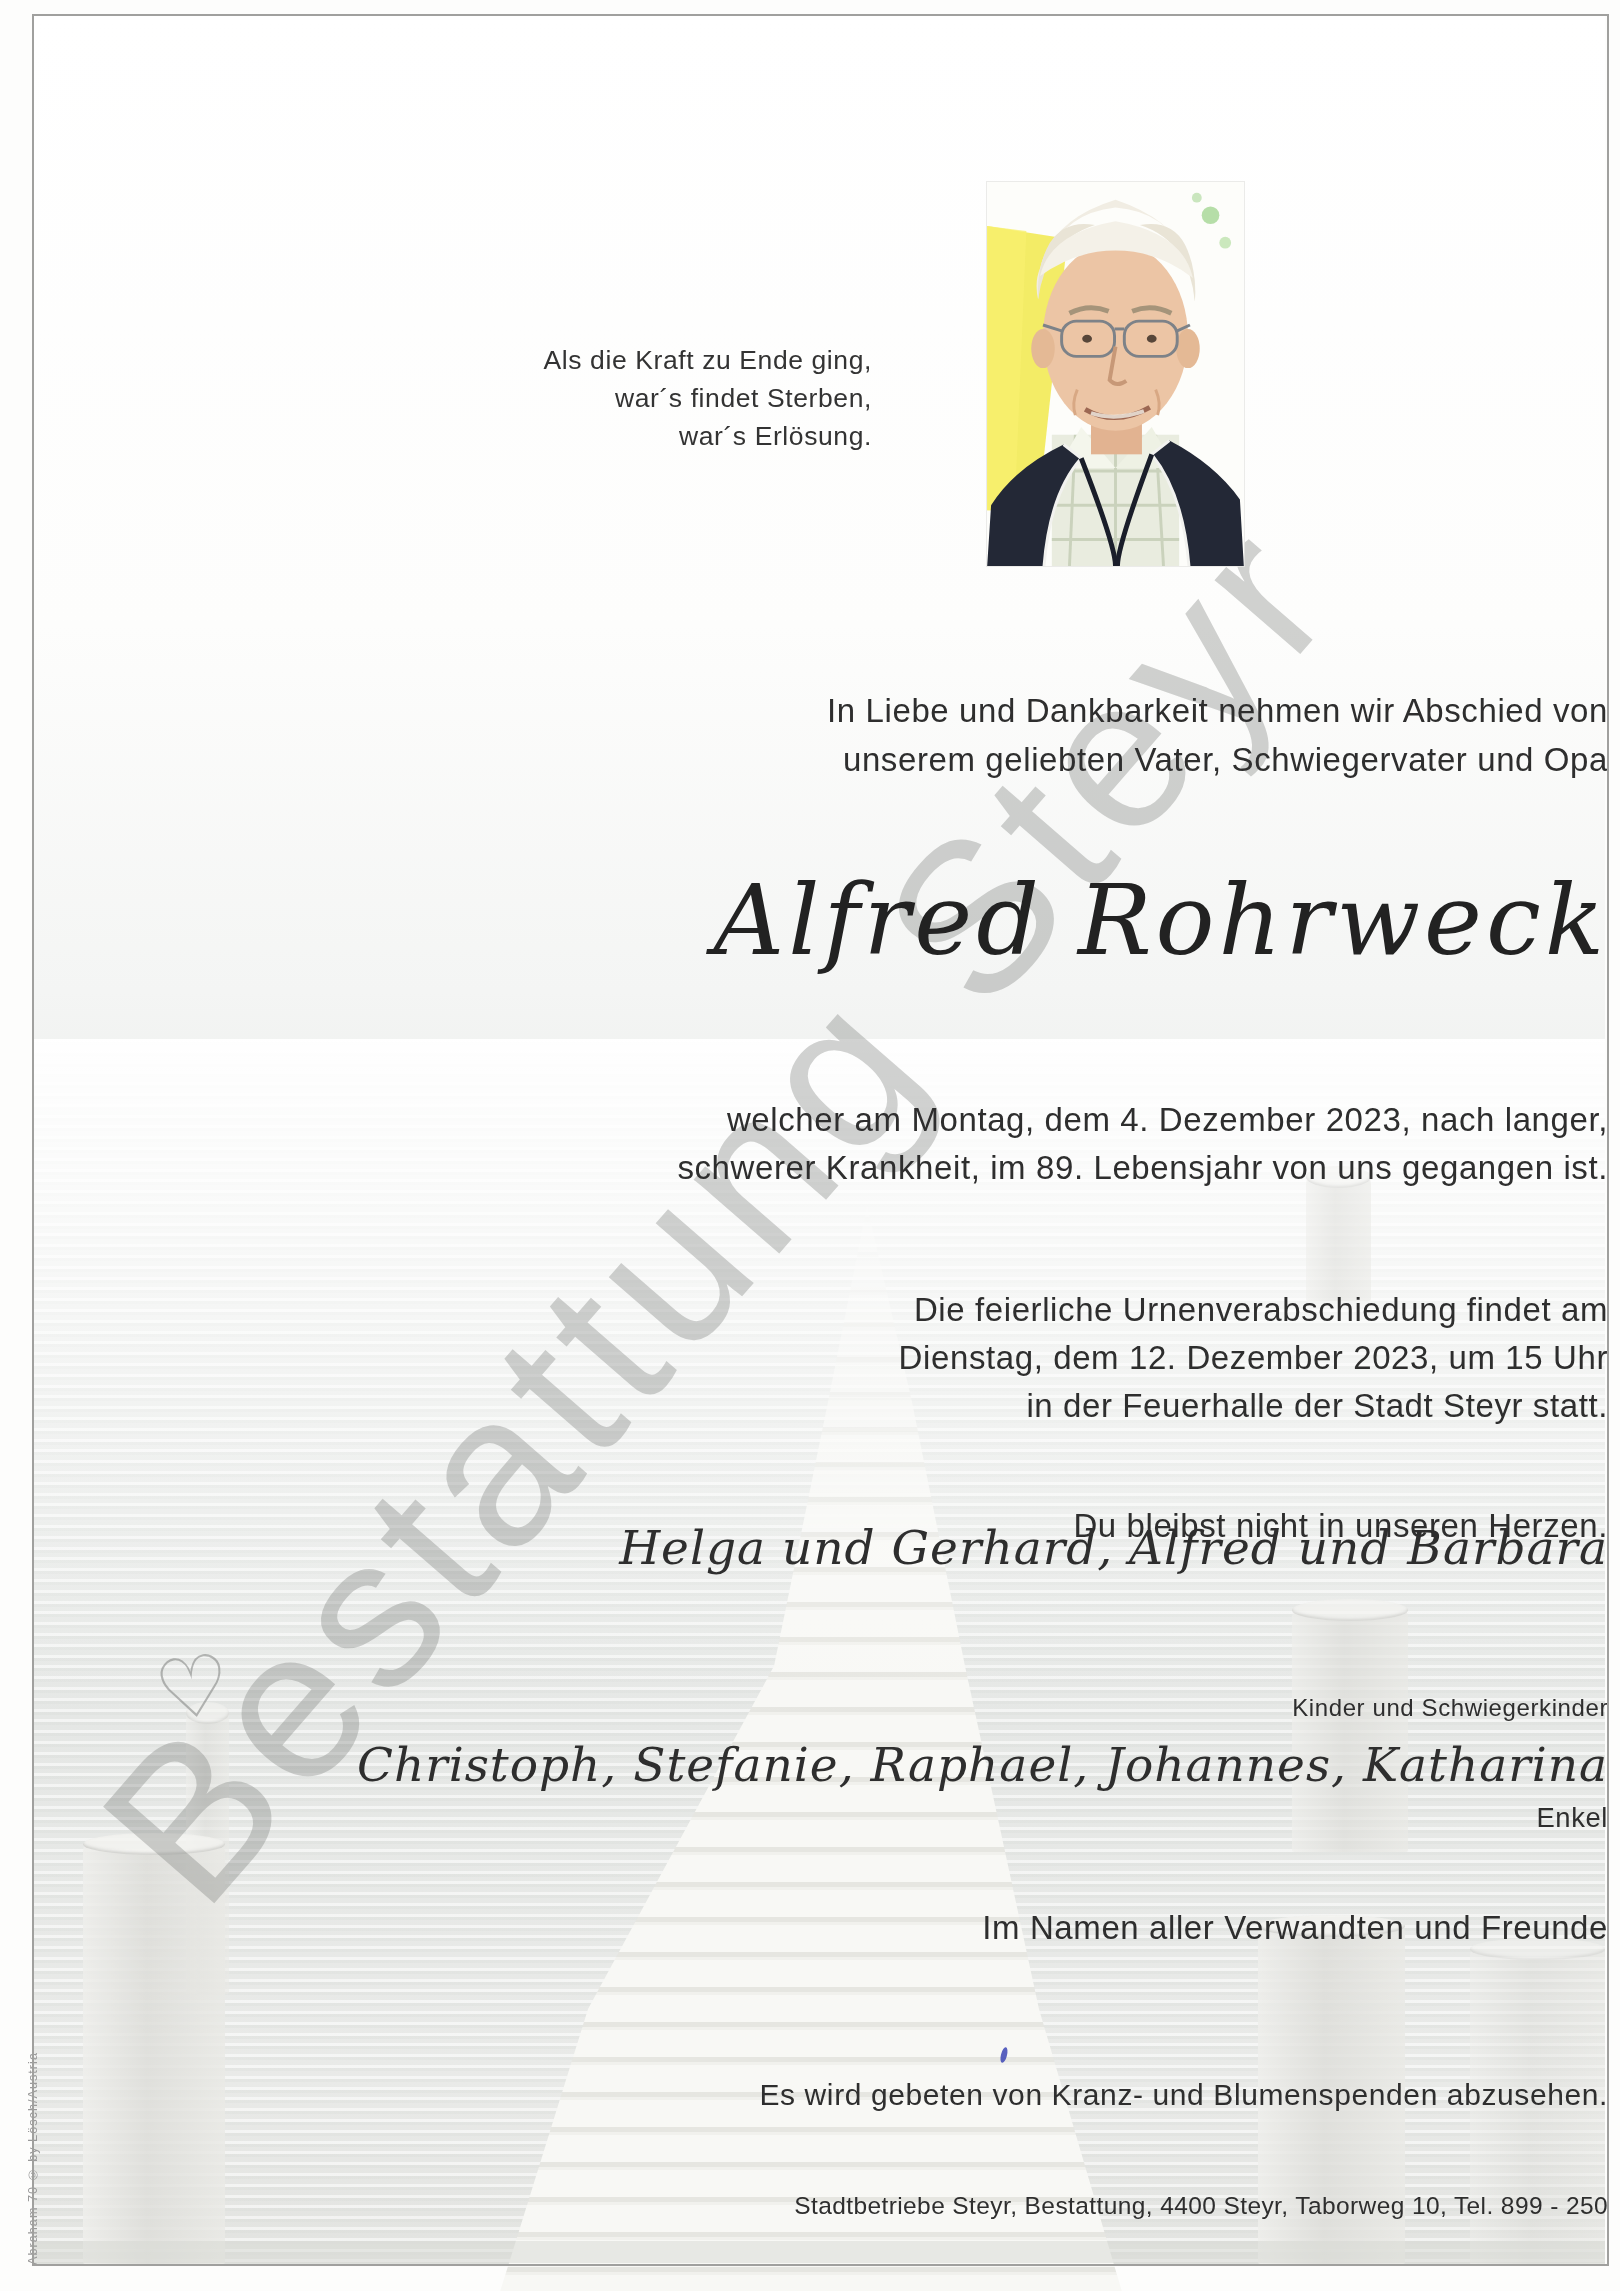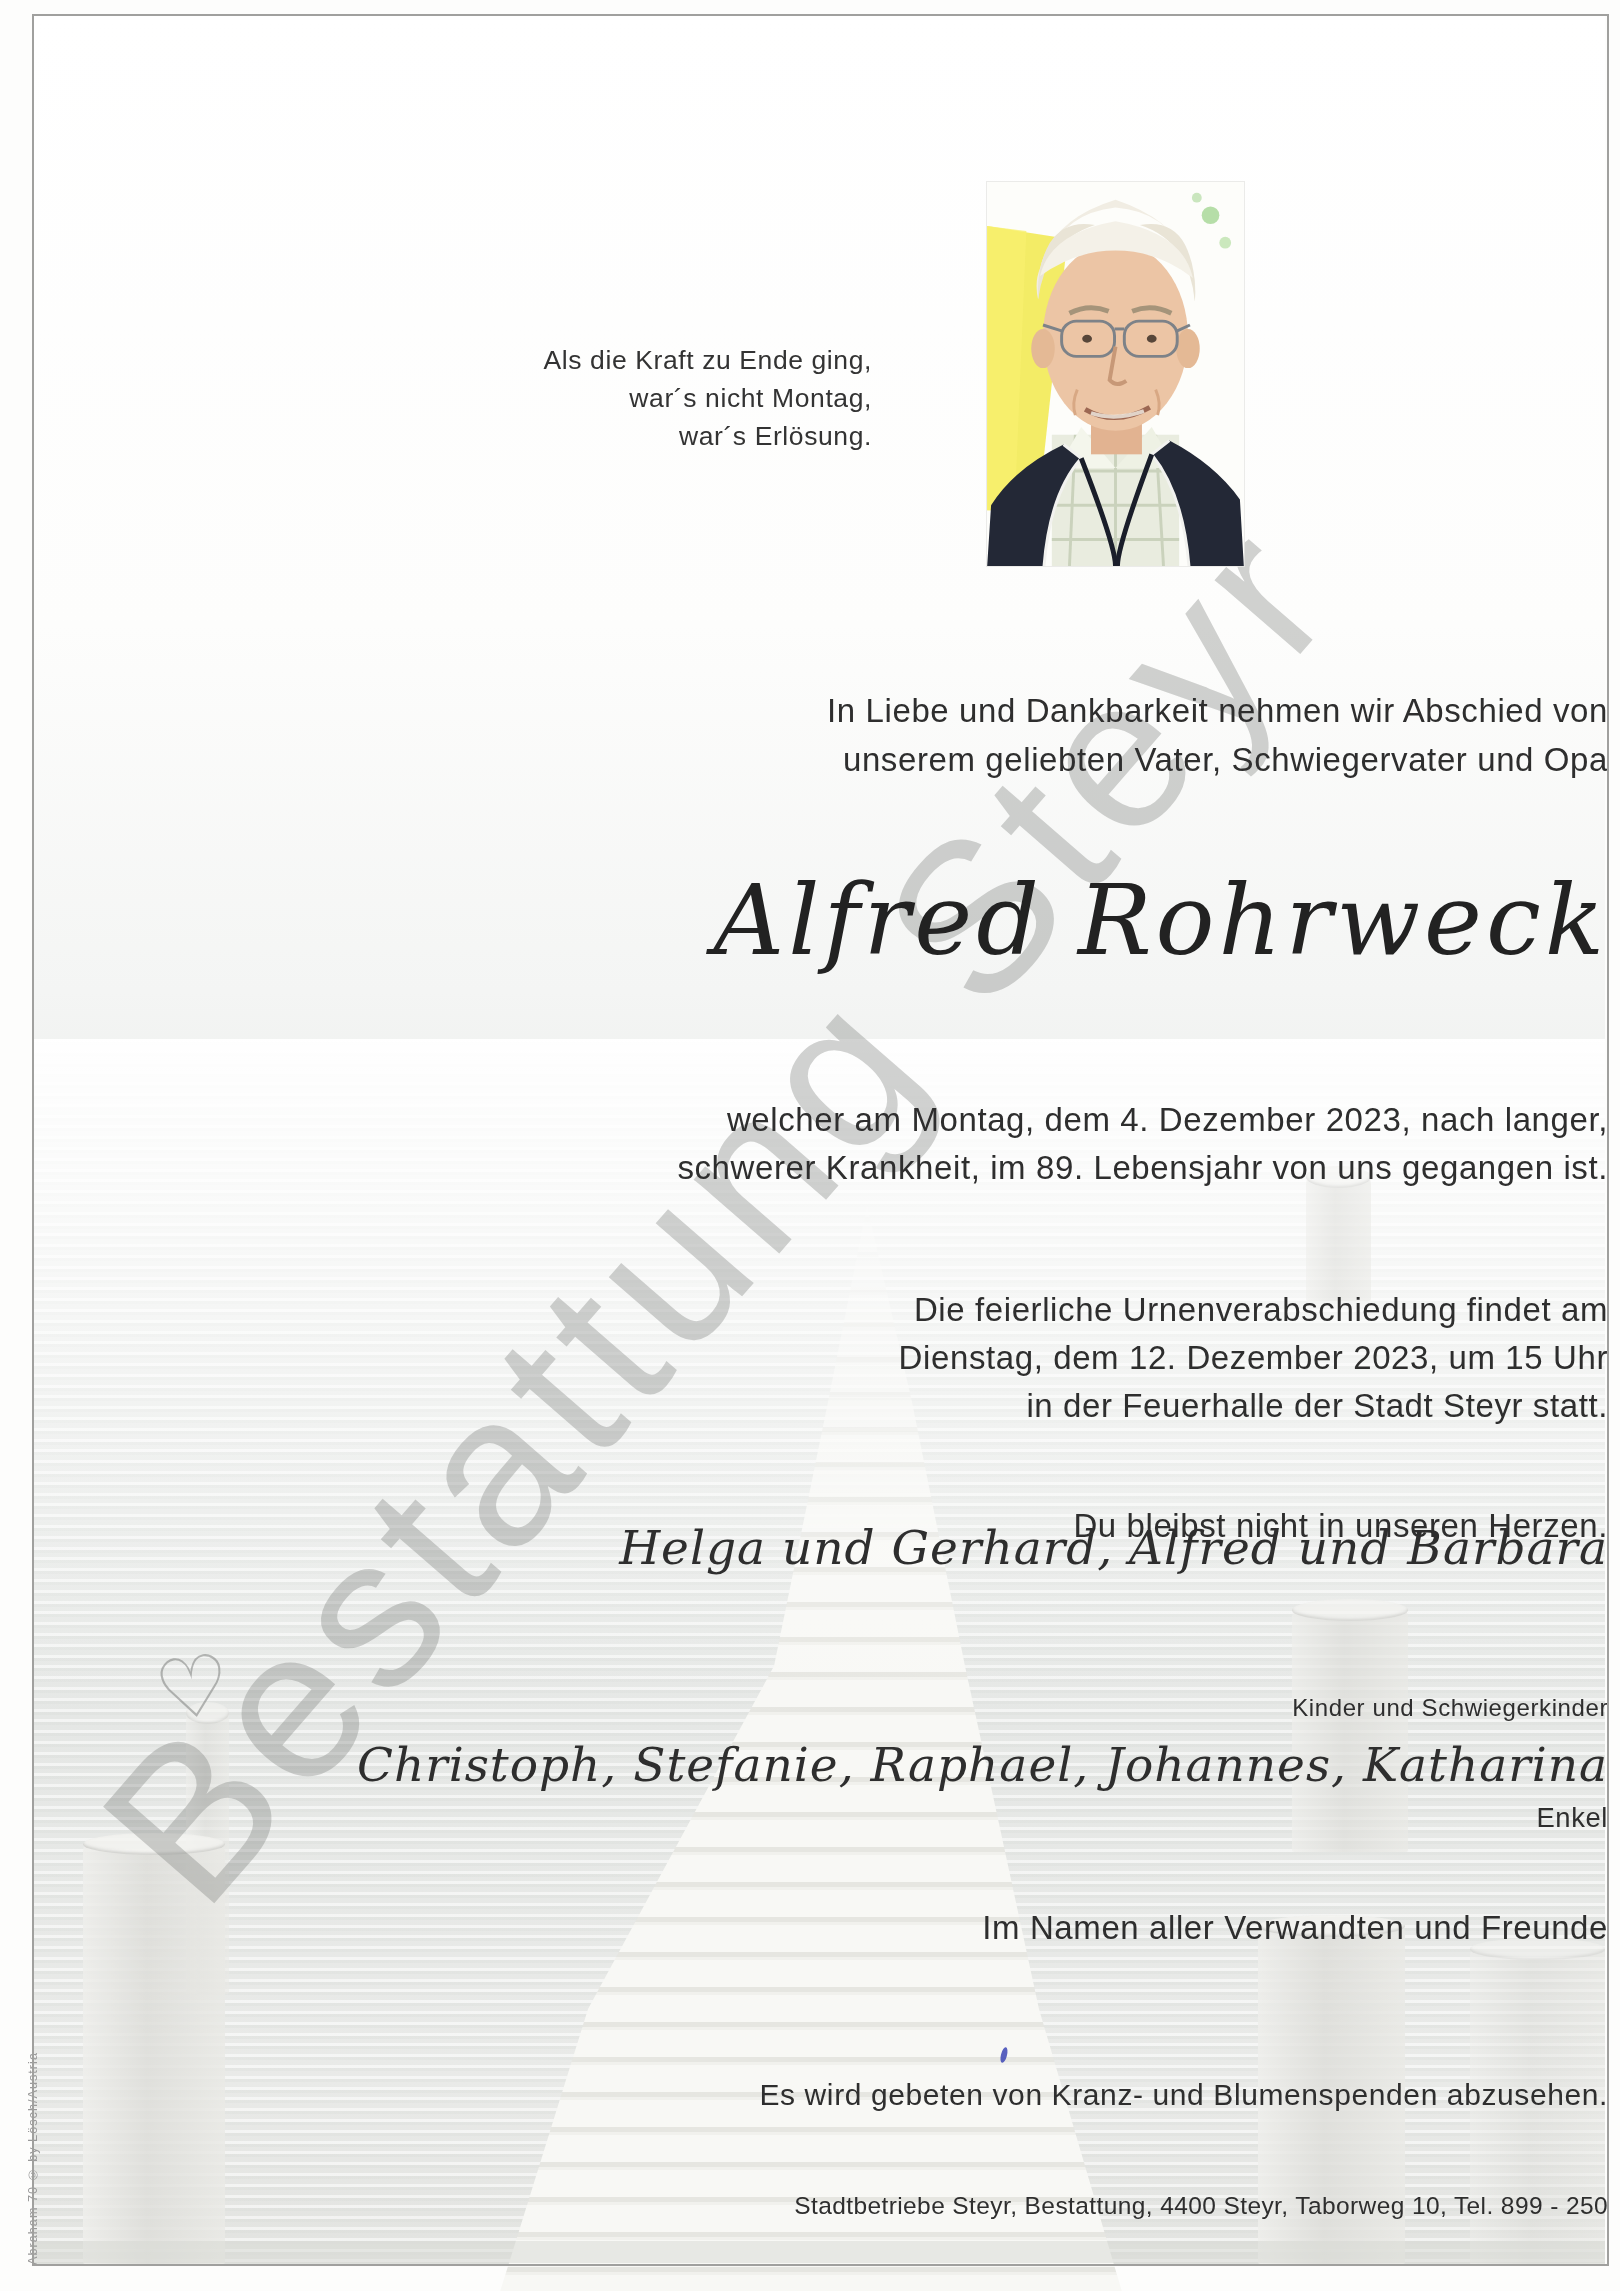--- a/index.html
+++ b/index.html
@@ -144,21 +144,21 @@
       <path d="M262,392 L258,324 Q232,288 186,264 L168,278 Q200,318 206,392 Z" fill="#232836"></path>
       <path d="M78,268 L96,282 Q64,318 58,392" stroke="#f2f2ef" stroke-width="3" fill="none"></path>
       <path d="M186,264 L168,278 Q200,318 206,392" stroke="#f2f2ef" stroke-width="3" fill="none"></path>
       <path d="M96,282 Q131,372 131,392" stroke="#1a1e2a" stroke-width="5" fill="none"></path>
       <path d="M168,278 Q133,372 133,392" stroke="#1a1e2a" stroke-width="5" fill="none"></path>
     </svg>
   </div>
 
   <div class="t sans poem">
     <div>Als die Kraft zu Ende ging,</div>
-    <div>war´s nicht Montag,</div>
+    <div>war´s findet Sterben,</div>
     <div>war´s Erlösung.</div>
   </div>
 
   <div class="t sans intro">
     <div>In Liebe und Dankbarkeit nehmen wir Abschied von</div>
     <div>unserem geliebten Vater, Schwiegervater und Opa</div>
   </div>
 
   <div class="t script name">Alfred Rohrweck</div>
 

